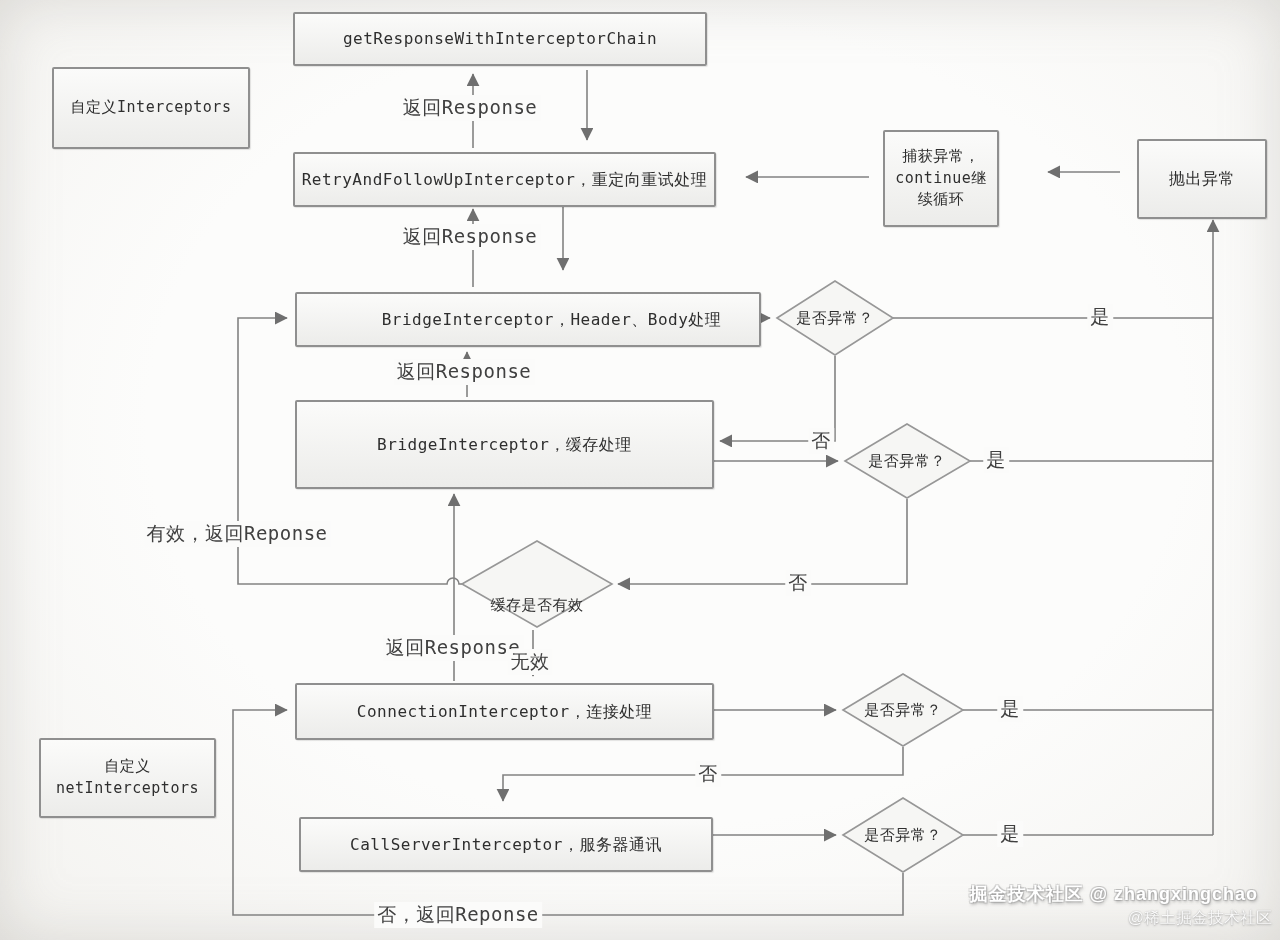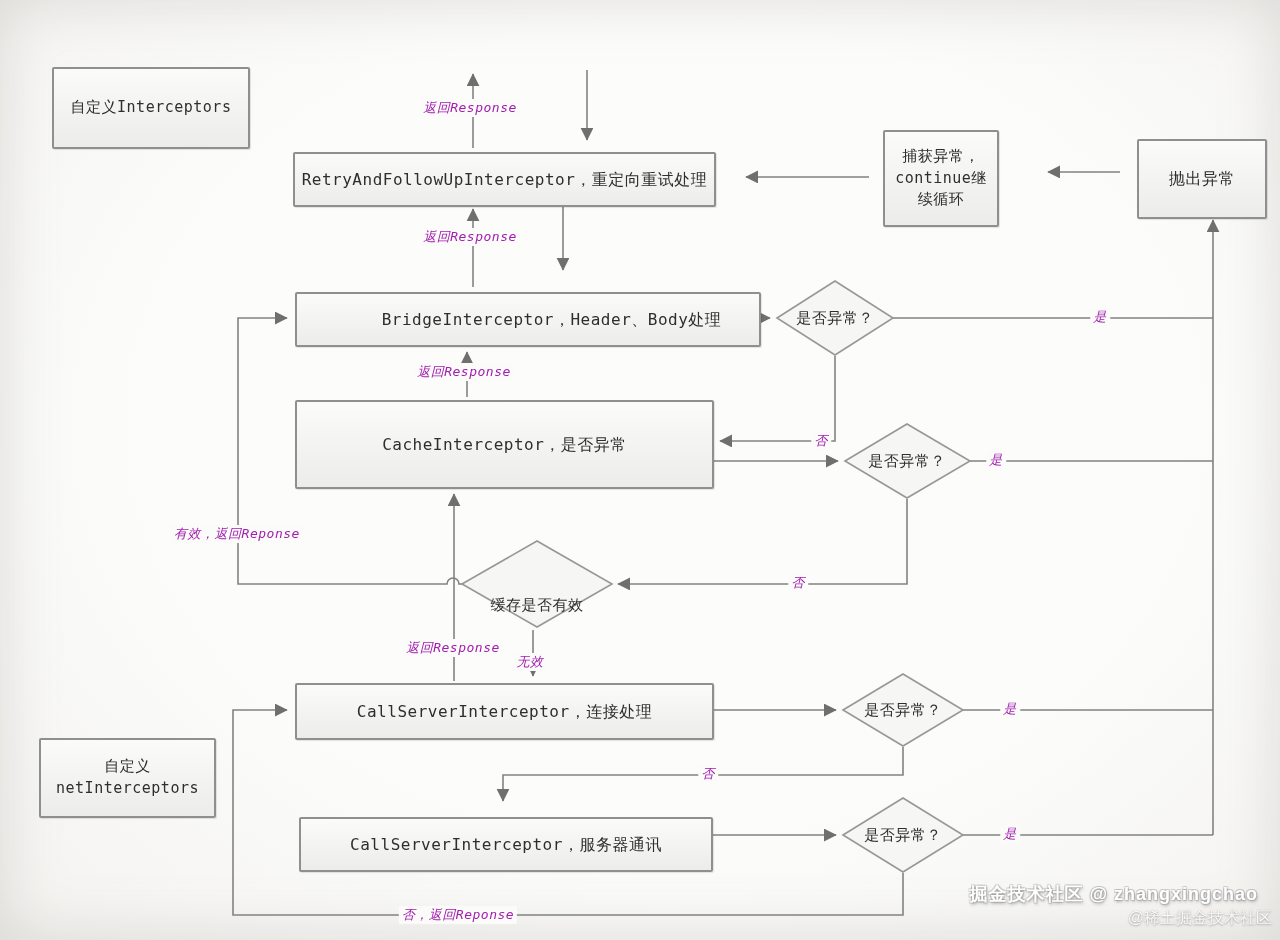--- a/index.html
+++ b/index.html
@@ -17,21 +17,21 @@
     background:linear-gradient(#fbfbfa,#ececea);
     border:2px solid #8f8f8f;border-radius:2px;
     box-shadow:1px 1px 1px rgba(0,0,0,.10);
     color:#2e2e2e;font-size:16px;letter-spacing:.5px;text-align:center;
   }
   .node span{white-space:pre-line;line-height:1.45;}
   .small{font-size:15px;}
   .lbl{
     position:absolute;transform:translate(-50%,-50%);
     background:#fbfbfa;padding:0 3px;white-space:nowrap;
-    color:#a21caf;font-size:13px;letter-spacing:.5px;font-style:italic;
+    color:#404040;font-size:19px;letter-spacing:.5px;
   }
   .dlabel{
     position:absolute;transform:translate(-50%,-50%);
     color:#2e2e2e;font-size:15px;letter-spacing:.5px;white-space:nowrap;background:transparent;
   }
   .wm{position:absolute;font-family:"Liberation Sans","DejaVu Sans",sans-serif;color:#ffffff;white-space:nowrap;}
   .wm1{
     right:22px;top:882px;font-size:18px;font-weight:bold;letter-spacing:1px;
     text-shadow:-1px -1px 0 rgba(150,150,150,.35),1px -1px 0 rgba(150,150,150,.35),
                 -1px 1px 0 rgba(150,150,150,.35),1px 1px 0 rgba(150,150,150,.35),
@@ -84,20 +84,23 @@
     <path class="wire" d="M963,835 L1213,835"></path>
     <path class="wire" d="M903,873 L903,915 L233,915 L233,710 L287,710" marker-end="url(#ah)"></path>
 
     <polygon class="diamond" points="777,318 835,281 893,318 835,355"></polygon>
     <polygon class="diamond" points="845,461 907,424 970,461 907,498"></polygon>
     <polygon class="diamond" points="843,710 903,674 963,710 903,746"></polygon>
     <polygon class="diamond" points="843,835 903,798 963,835 903,872"></polygon>
     <polygon class="diamond" points="462,584 537,541 612,584 537,627"></polygon>
   </svg>
 
+  <div class="node" style="left:293px;top:12px;width:410px;height:50px;">
+    <span>getResponseWithInterceptorChain</span>
+    </div>
 
   <div class="node small" style="left:52px;top:67px;width:194px;height:78px;">
     <span>自定义Interceptors</span>
     </div>
 
   <div class="node" style="left:293px;top:152px;width:419px;height:51px;">
     <span>RetryAndFollowUpInterceptor，重定向重试处理</span>
     </div>
 
   <div class="node" style="left:1137px;top:139px;width:126px;height:76px;">
@@ -108,25 +111,25 @@
     <span>捕获异常，
 continue继
 续循环</span>
     </div>
 
   <div class="node" style="left:295px;top:292px;width:415px;height:51px;padding-left:47px;">
     <span>BridgeInterceptor，Header、Body处理</span>
     </div>
 
   <div class="node" style="left:295px;top:400px;width:415px;height:85px;">
-    <span>CacheInterceptor，是否异常</span>
+    <span>BridgeInterceptor，缓存处理</span>
     </div>
 
   <div class="node" style="left:295px;top:683px;width:415px;height:53px;">
-    <span>CallServerInterceptor，连接处理</span>
+    <span>ConnectionInterceptor，连接处理</span>
     </div>
 
   <div class="node small" style="left:39px;top:738px;width:173px;height:76px;">
     <span>自定义
 netInterceptors</span>
     </div>
 
   <div class="node" style="left:299px;top:809px;width:410px;height:51px;margin-top:8px;">
     <span>CallServerInterceptor，服务器通讯</span>
     </div>

